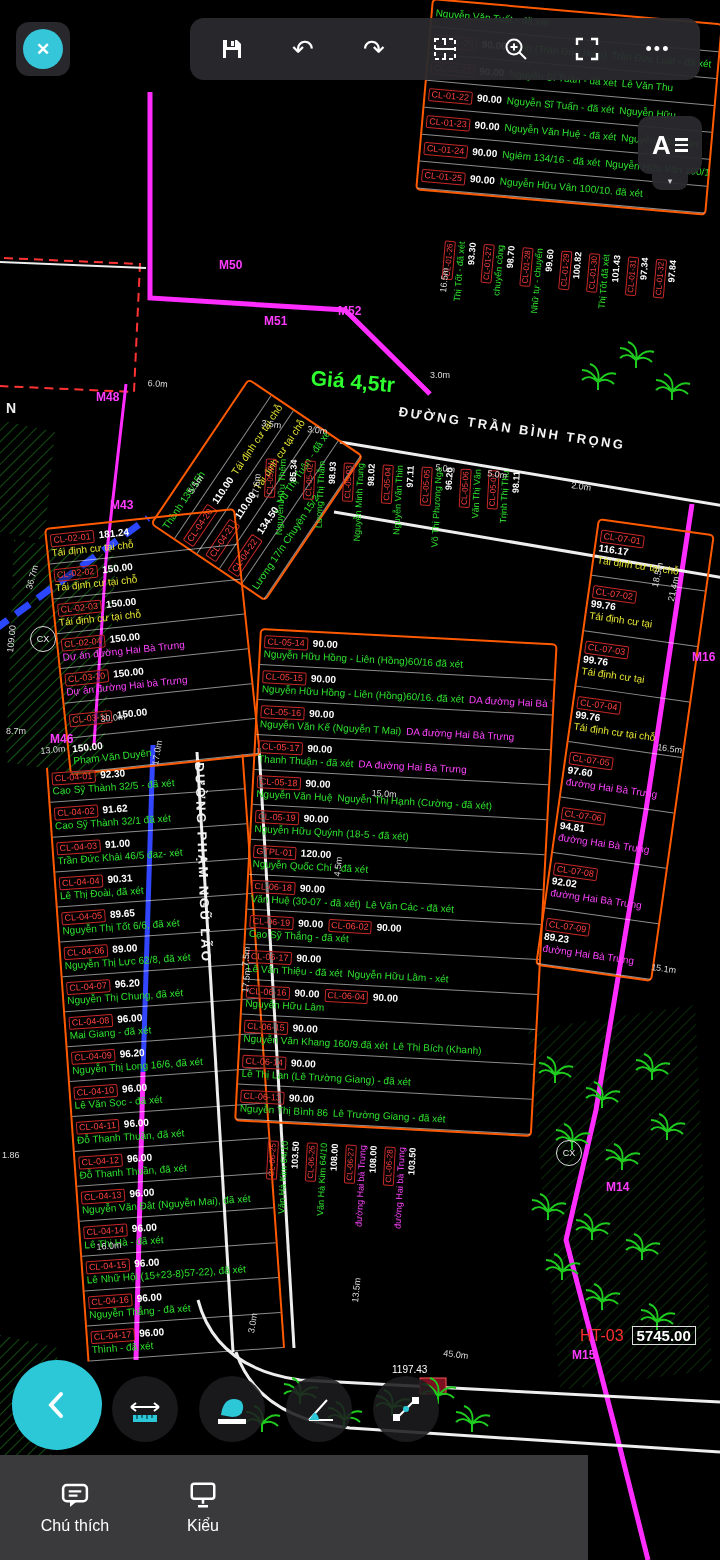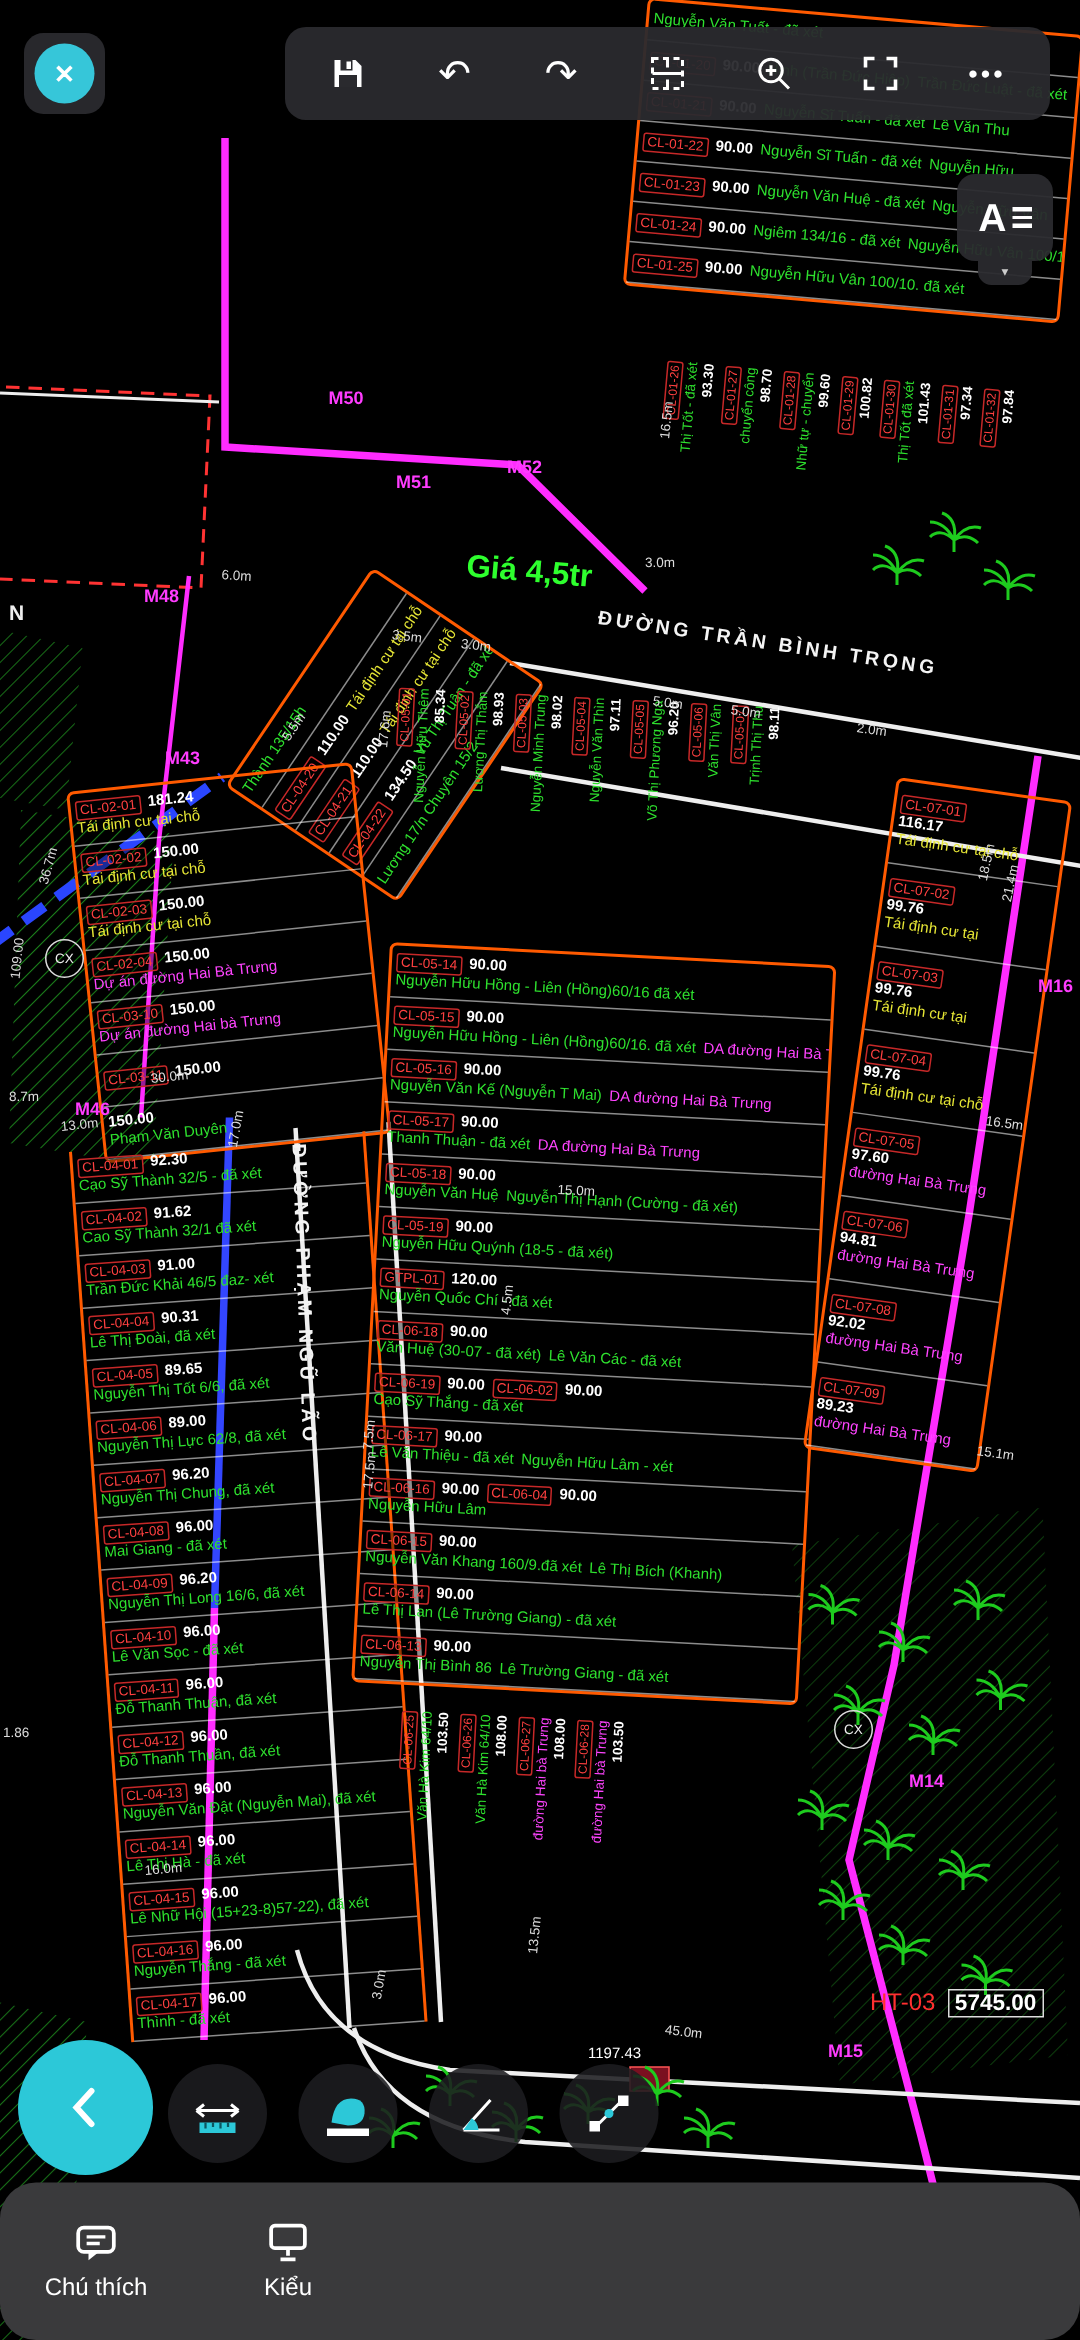--- a/index.html
+++ b/index.html
@@ -59,22 +59,22 @@
   .ae-a{font-size:26px;font-weight:bold;}
   .ae-bars{display:flex;flex-direction:column;gap:3px;}
   .ae-bars i{display:block;width:13px;height:2.5px;background:#fff;}
   .aetab{position:absolute;left:652px;top:174px;width:36px;height:16px;
       background:rgba(42,42,46,.95);border-radius:0 0 9px 9px;color:#ccc;font-size:9px;
       text-align:center;line-height:14px;z-index:30;}
   .backbtn{position:absolute;left:12px;top:1360px;width:90px;height:90px;border-radius:50%;
       background:#2cc8d8;display:flex;align-items:center;justify-content:center;z-index:30;}
   .qt{position:absolute;top:1376px;width:66px;height:66px;border-radius:50%;
       background:rgba(28,28,32,.88);display:flex;align-items:center;justify-content:center;z-index:30;}
-  .nav{position:absolute;left:0;top:1455px;width:720px;height:105px;background:#3a3a3c;
-      display:flex;padding-left:0;box-sizing:border-box;z-index:40;border-radius:24px;}
+  .nav{position:absolute;left:0;top:1455px;width:588px;height:105px;background:#3a3a3c;
+      display:flex;padding-left:11px;box-sizing:border-box;z-index:40;}
   .navitem{width:128px;flex:0 0 128px;display:flex;flex-direction:column;align-items:center;
       justify-content:center;gap:7px;color:#fff;}
   .navlabel{font-size:16px;}
   .navitem.active .navlabel{font-weight:bold;}
 </style>
 </head>
 <body>
 
 <div id="canvas">
 
@@ -819,21 +819,21 @@
     <span class="dim" style="left: 488px; top: 468px; transform: rotate(8deg);">5.0m</span>
     <span class="dim" style="left: 430px; top: 370px; transform: rotate(0deg);">3.0m</span>
     <span class="marker" style="left: 219px; top: 258px;">M50</span>
     <span class="marker" style="left: 264px; top: 314px;">M51</span>
     <span class="marker" style="left: 338px; top: 304px;">M52</span>
     <span class="marker" style="left: 96px; top: 390px;">M48</span>
     <span class="marker" style="left: 110px; top: 498px;">M43</span>
     <span class="marker" style="left: 50px; top: 732px;">M46</span>
     <span class="marker" style="left: 692px; top: 650px;">M16</span>
     <span class="marker" style="left: 606px; top: 1180px;">M14</span>
-    <span class="marker" style="left: 552px; top: 1348px; margin-top: 12px;">M15</span>
+    <span class="marker" style="left: 572px; top: 1348px;">M15</span>
     <div class="cx" style="left: 30px; top: 626px;">CX</div>
     <div class="cx" style="left: 556px; top: 1140px;">CX</div>
   </div>
 
 <div class="closewrap">
   <div class="closecircle">✕</div>
 </div>
 
 <div class="topbar">
   <div class="tbtn">

